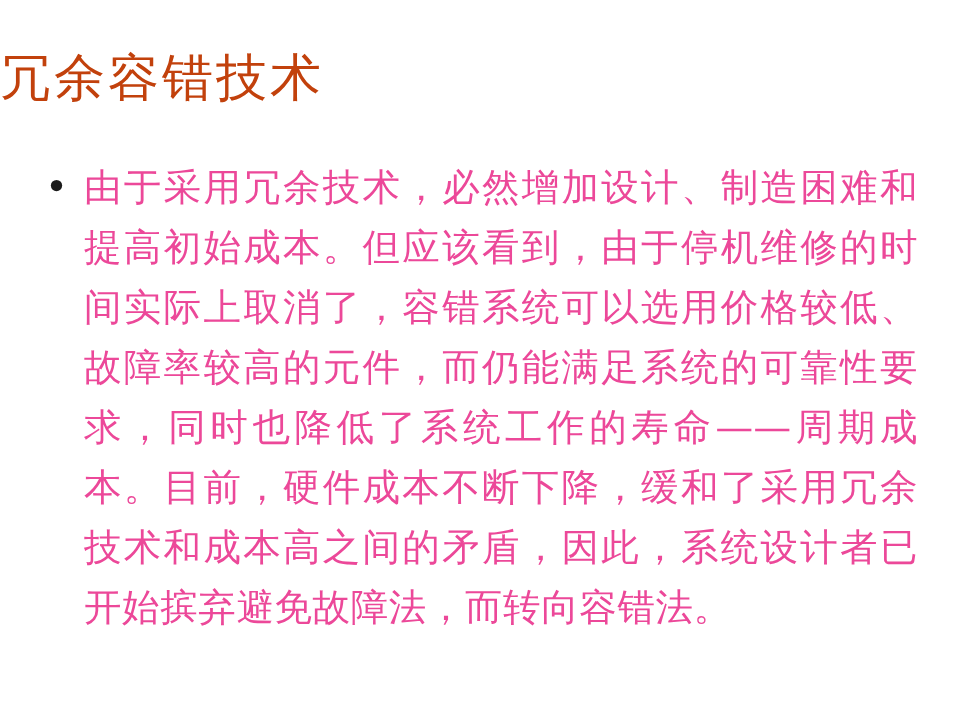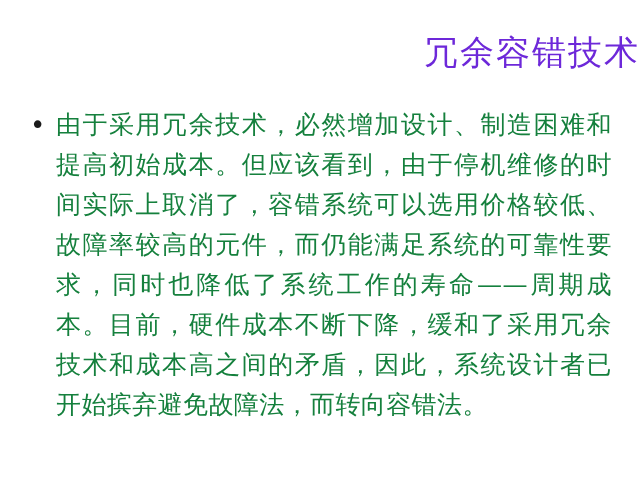--- a/index.html
+++ b/index.html
@@ -18,24 +18,24 @@
     width: 640px;
     height: 480px;
     box-sizing: border-box;
     background: #ffffff;
   }
   .slide-title {
     position: absolute;
     top: 32px;
     left: 0;
     width: 640px;
-    text-align: right;
+    text-align: left;
     font-size: 34px;
     line-height: 1.2;
-    color: #6d28d9;
+    color: #c2410c;
     letter-spacing: 2px;
     font-weight: 400;
     font-family: "DejaVu Serif", "Liberation Serif", serif;
   }
   .body-block {
     position: absolute;
     top: 105px;
     left: 30px;
     width: 582px;
     display: flex;
@@ -47,21 +47,21 @@
     font-size: 26px;
     line-height: 40px;
     color: #1b1b1b;
     text-align: left;
     font-family: "DejaVu Sans", sans-serif;
   }
   .bullet-text {
     flex: 1 1 auto;
     font-size: 25px;
     line-height: 40px;
-    color: #15803d;
+    color: #ec4899;
     text-align: justify;
     text-justify: inter-ideograph;
     letter-spacing: 0.4px;
     font-family: "DejaVu Serif", "Liberation Serif", serif;
   }
 </style>
 </head>
 <body>
 
 <div class="slide">

